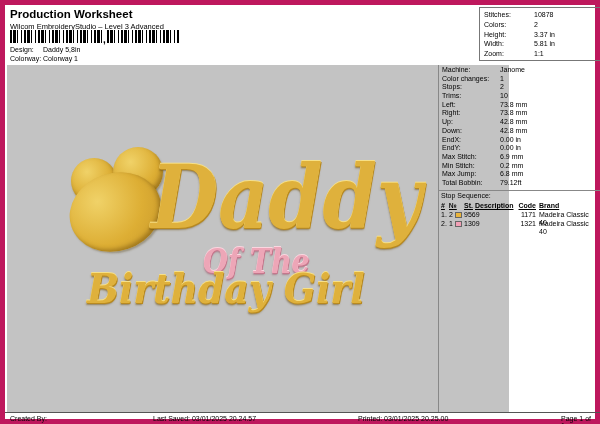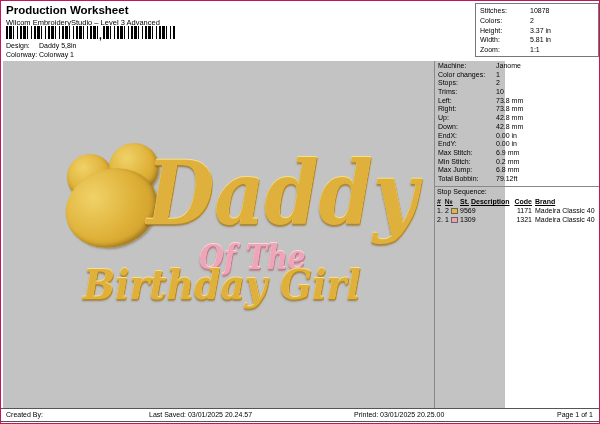--- a/index.html
+++ b/index.html
@@ -1,21 +1,21 @@
 <!DOCTYPE html>
 <html style="--gold: #dfb13c; --pink: #eda6b7; --canvas: #c3c3c3;"><head>
 <meta charset="utf-8">
 <style>
   html,body{margin:0;padding:0;}
   body{
     width:600px;height:424px;position:relative;background:#ffffff;
     font-family:"Liberation Sans",sans-serif;color:#000;overflow:hidden;
     -webkit-font-smoothing:antialiased;
   }
-  .page{position:absolute;left:0;top:0;width:600px;height:424px;border:1px solid #be185d;box-sizing:border-box;}
+  .page{position:absolute;left:0;top:0;width:600px;height:424px;border:5px solid #be185d;box-sizing:border-box;}
 
   
   .title{position:absolute;left:5px;top:3px;font-size:11.5px;font-weight:bold;}
   .subtitle{position:absolute;left:5px;top:17px;font-size:7.5px;}
   .barcode-wrap{position:absolute;left:5px;top:25px;height:13px;display:flex;align-items:flex-end;}
   .bars{height:13px;background:repeating-linear-gradient(90deg,#000 0 2px,#fff 2px 3px,#000 3px 6px,#fff 6px 7px,#000 7px 8px,#fff 8px 11px,#000 11px 12px,#fff 12px 14px);}
   .bars.b1{width:92px;}
   .bars.b2{width:72px;}
   .bar-comma{font-size:10px;font-weight:bold;line-height:6px;padding:0 1px;}
   .meta-row{position:absolute;left:5px;font-size:7px;display:flex;}

